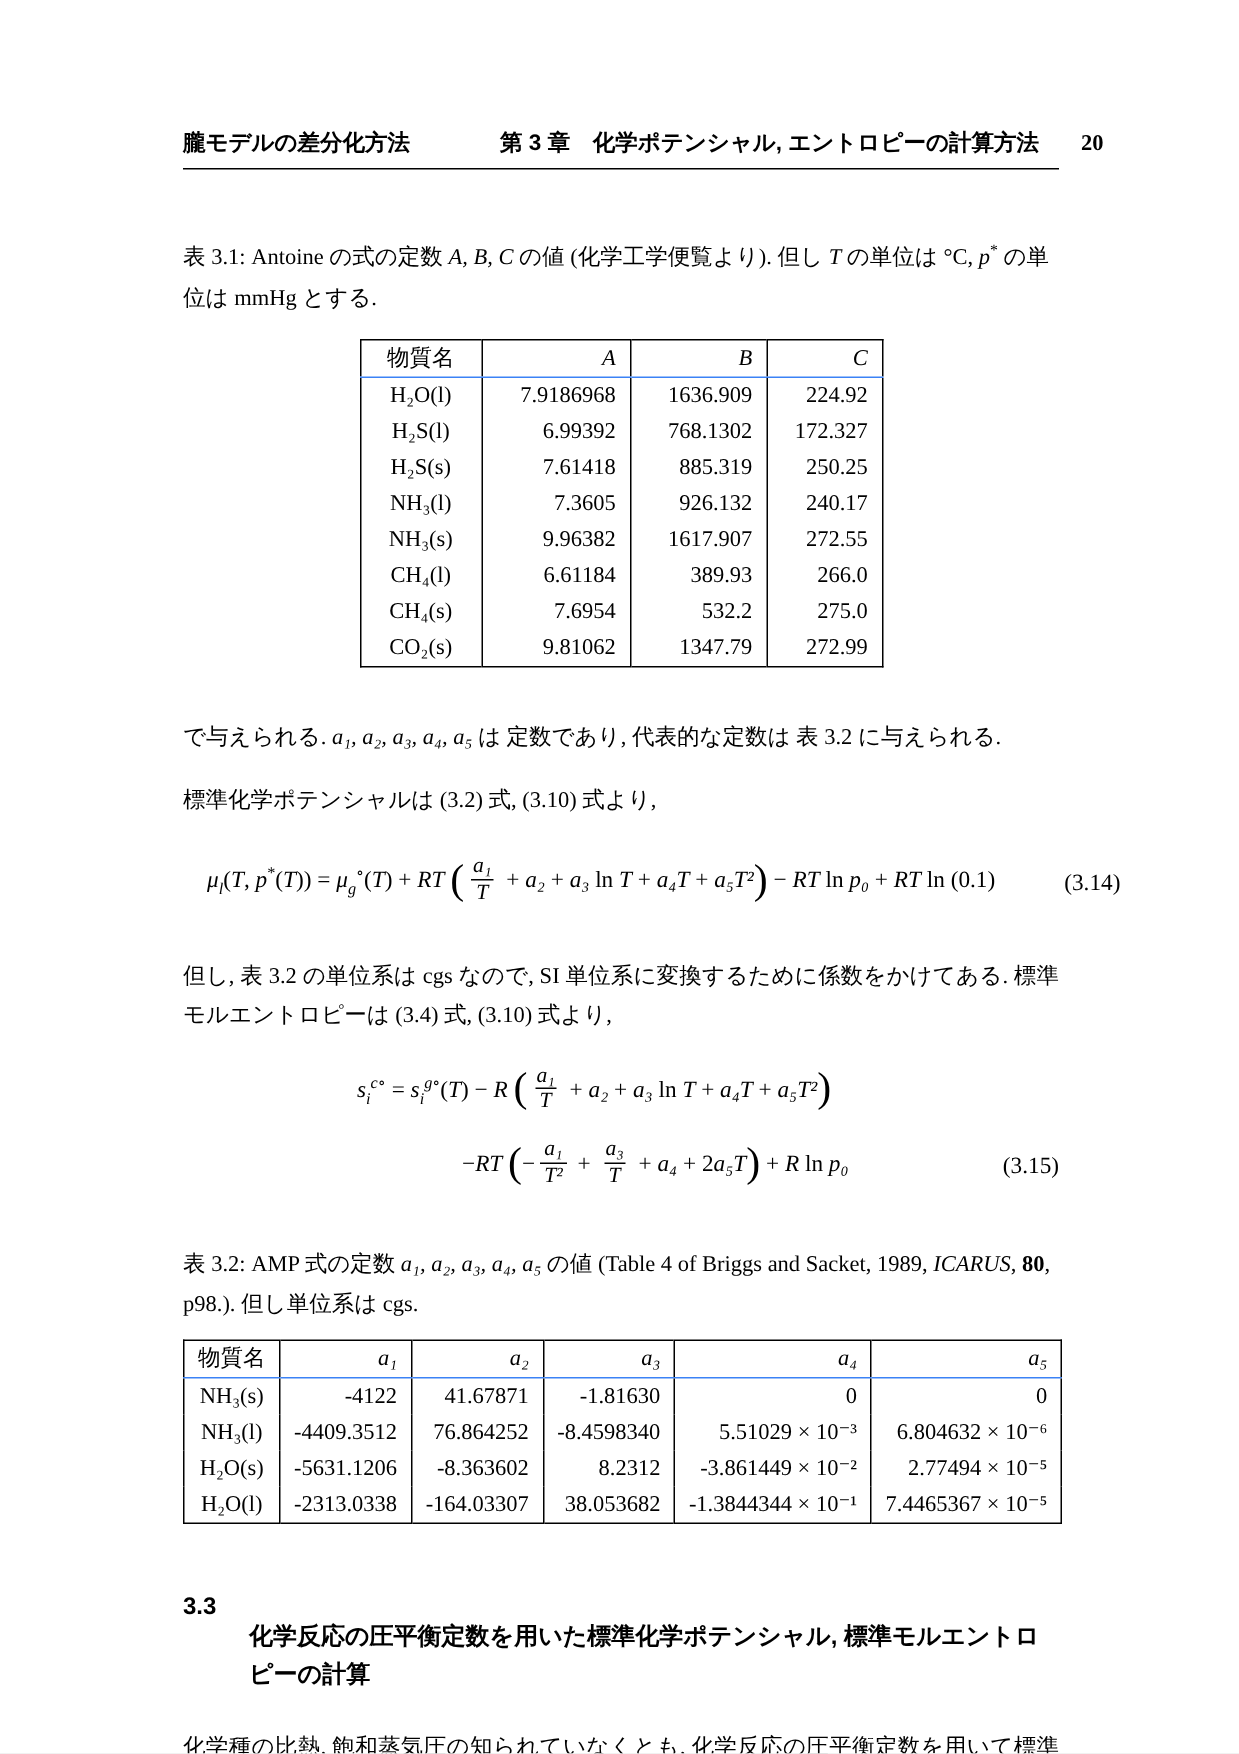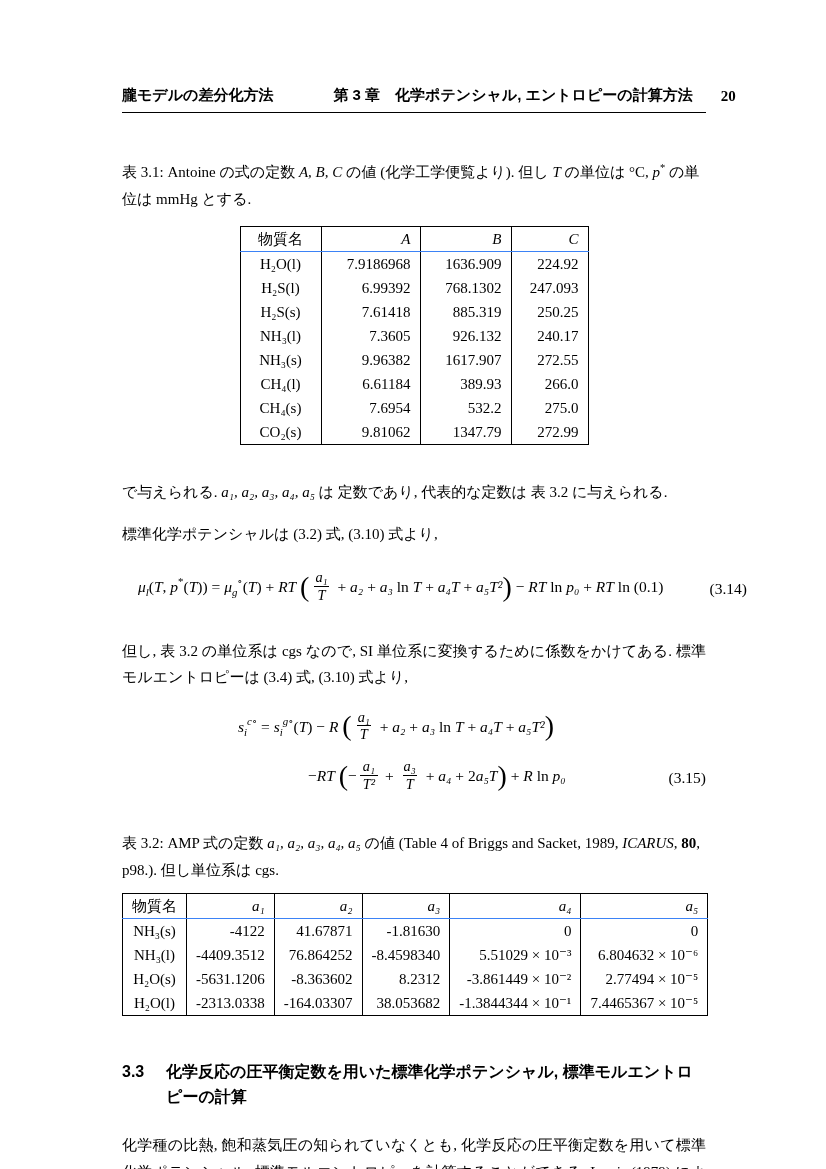--- a/index.html
+++ b/index.html
@@ -71,21 +71,21 @@
   .r-isub{font-style:italic;vertical-align:sub;font-size:70%;line-height:0;}
   .r-big{font-size:180%;font-weight:300;vertical-align:middle;line-height:0.9;position:relative;top:-2px;}
   .frac{display:inline-flex;flex-direction:column;align-items:center;vertical-align:middle;margin:0 3px;font-size:93%;position:relative;top:-2px;}
   .frac .num{padding:0 3px;line-height:1.15;}
   .frac .den{border-top:1px solid #000;padding:0 3px;line-height:1.15;}
   
   .section{display:flex;margin:44px 0 0 0;
     font-family:"Liberation Sans","DejaVu Sans",sans-serif;
     font-weight:bold;font-size:16px;line-height:1.55;}
   .sec-num{flex:0 0 44px;}
-  .sec-title{flex:1 1 auto;padding-left:0;}
+  .sec-title{flex:1 1 auto;padding-left:0;margin-top:20px;}
   
   .footer{
     position:absolute;left:122px;right:120px;top:1066px;
     border-top:1.5px solid #000;
     display:flex;justify-content:space-between;
     padding-top:5px;font-size:13.5px;
   }
 </style>
 </head>
 <body>
@@ -113,21 +113,21 @@
         <tr>
           <td>H₂O(l)</td>
           <td>7.9186968</td>
           <td>1636.909</td>
           <td>224.92</td>
         </tr>
         <tr>
           <td>H₂S(l)</td>
           <td>6.99392</td>
           <td>768.1302</td>
-          <td>247.093</td>
+          <td>172.327</td>
         </tr>
         <tr>
           <td>H₂S(s)</td>
           <td>7.61418</td>
           <td>885.319</td>
           <td>250.25</td>
         </tr>
         <tr>
           <td>NH₃(l)</td>
           <td>7.3605</td>

